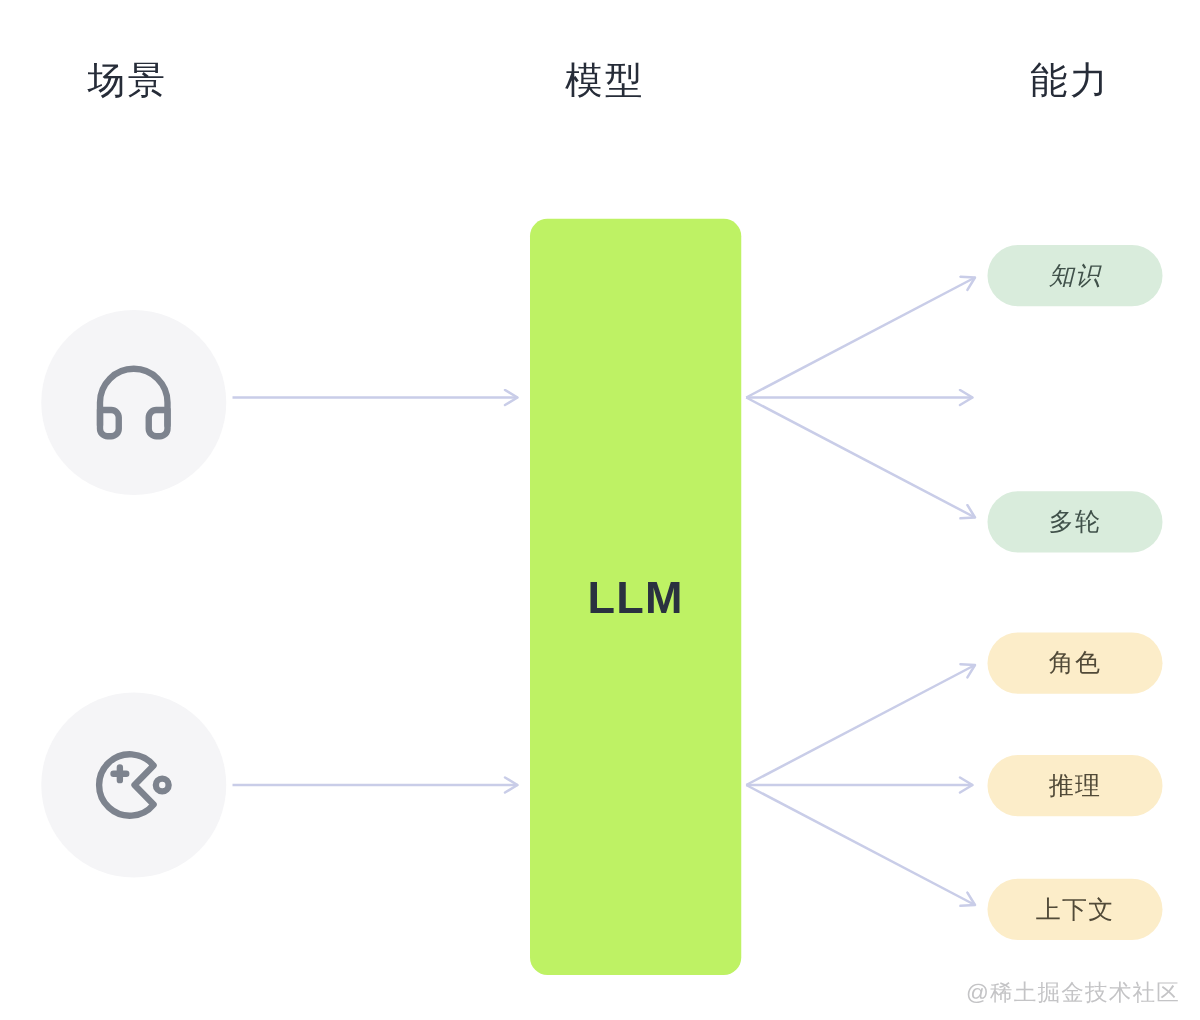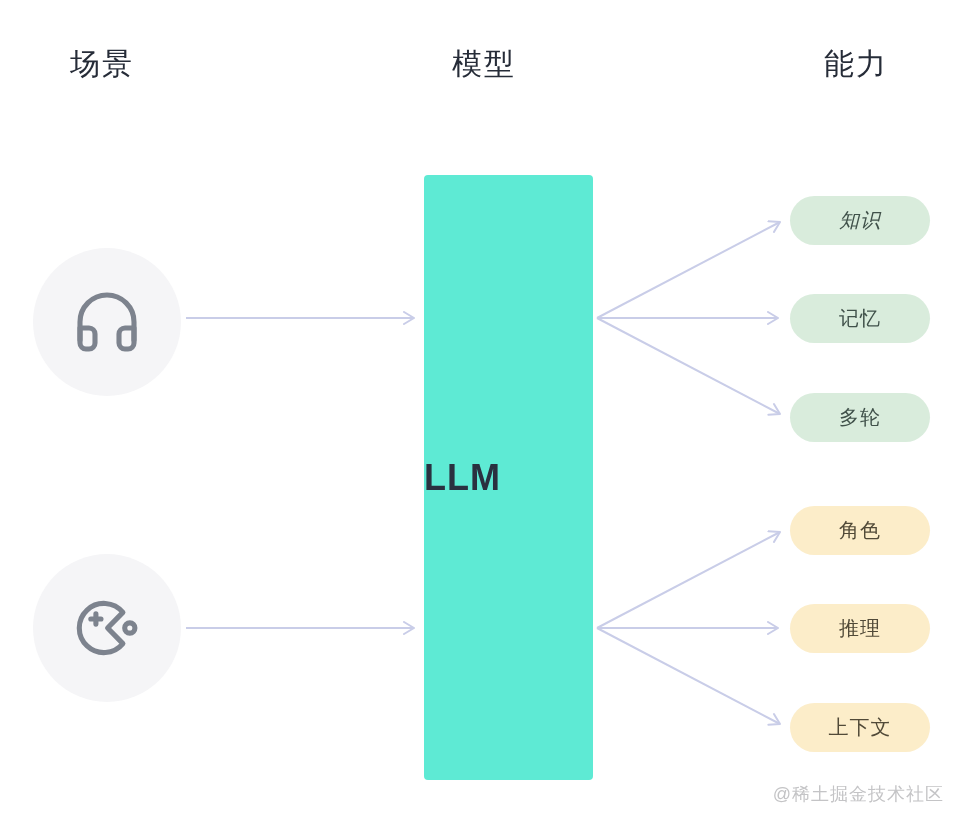--- a/index.html
+++ b/index.html
@@ -25,22 +25,22 @@
     position:absolute;left:33px;width:148px;height:148px;
     background:#f5f5f7;border-radius:50%;
     display:flex;align-items:center;justify-content:center;
   }
   .circle-1{top:248px;}
   .circle-2{top:554px;}
   .scenario-circle svg{width:72px;height:72px;}
 
   .llm-box{
     position:absolute;left:424px;top:175px;width:169px;height:605px;
-    background:#5eead4;border-radius:4px;
-    display:flex;align-items:center;
+    background:#bef264;border-radius:14px;
+    display:flex;align-items:center;justify-content:center;
   }
   .llm-label{
     font-size:36px;font-weight:700;color:#2a3140;letter-spacing:1px;
   }
 
   .pill{
     position:absolute;left:790px;width:140px;height:49px;
     border-radius:25px;
     display:flex;align-items:center;justify-content:center;
     font-size:20px;letter-spacing:1px;
@@ -102,21 +102,20 @@
       <path d="M8.3 7.3v3.4 M6.6 9h3.4"></path>
       <circle cx="19.6" cy="12" r="1.7"></circle>
     </svg>
   </div>
 
   <div class="llm-box">
     <span class="llm-label">LLM</span>
   </div>
 
   <div class="pill pill-green pill-1">知识</div>
-  <div class="pill pill-green pill-2">记忆</div>
   <div class="pill pill-green pill-3">多轮</div>
 
   <div class="pill pill-yellow pill-4">角色</div>
   <div class="pill pill-yellow pill-6">上下文</div>
   <div class="pill pill-yellow pill-5">推理</div>
 
   <div class="watermark">@稀土掘金技术社区</div>
 </div>
 
 </body></html>

